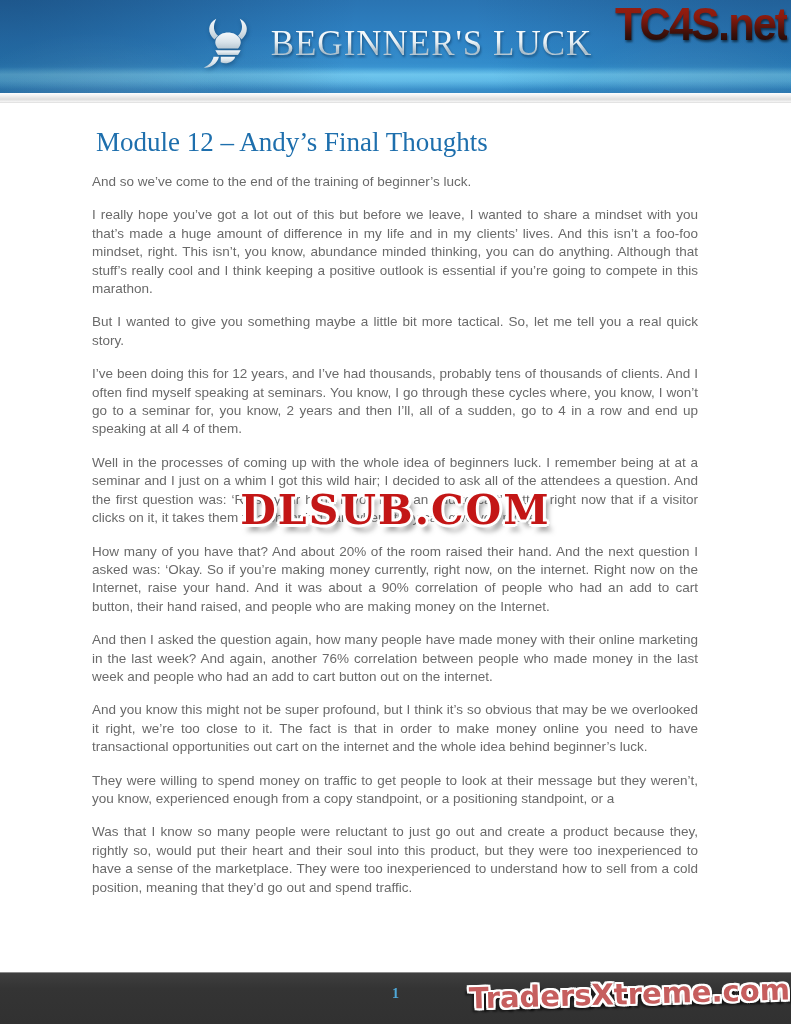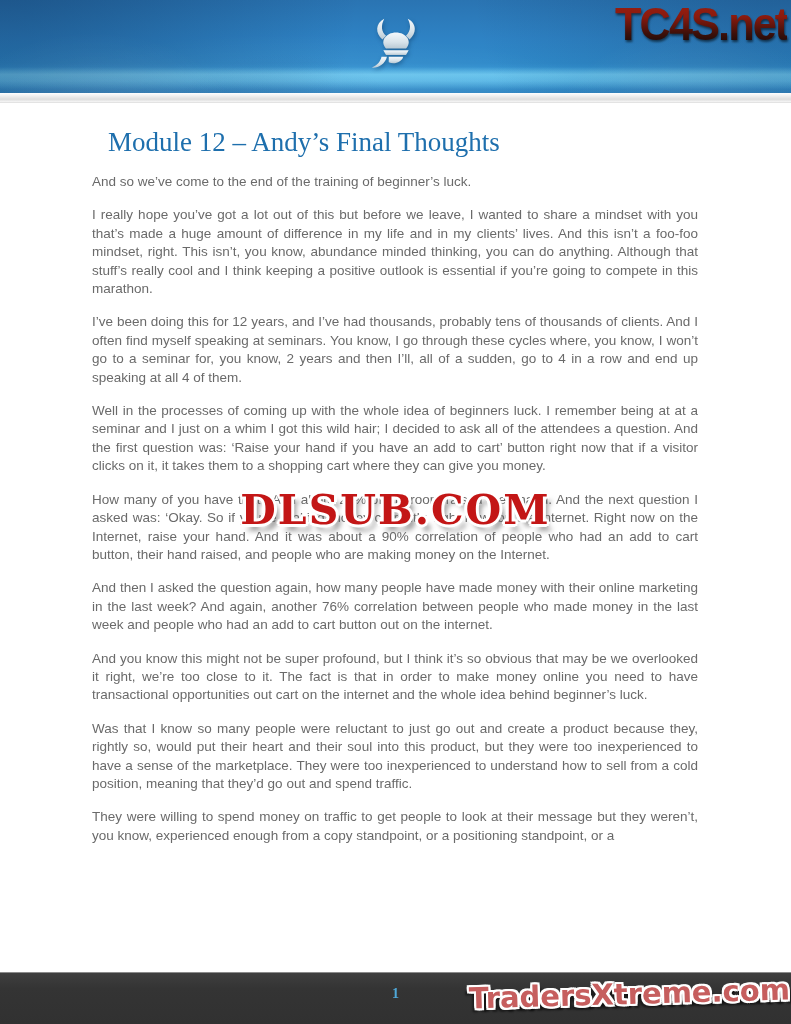--- a/index.html
+++ b/index.html
@@ -88,21 +88,21 @@
     height: 9px;
     background: linear-gradient(180deg, #ffffff 0%, #e9e9e9 45%, #dedede 70%, #f6f6f6 100%);
     border-bottom: 1px solid #e3e3e3;
   }
 
   
   .content {
     padding: 22px 93px 0 92px;
   }
   .doc-title {
-    margin: 0 0 14px 16px;
+    margin: 0 0 14px 4px;
     font-family: "Liberation Serif", serif;
     font-weight: 400;
     font-size: 27px;
     line-height: 34px;
     color: #1e6fad;
   }
   .doc-paragraph {
     margin: 0 0 15px 0;
     font-size: 13.5px;
     line-height: 18.4px;
@@ -185,37 +185,39 @@
 
         <path d="M47 27 C55 20 55 9 45 4 C49 12 48 18 43 23 Z" fill="url(#hg)"></path>
 
         <path d="M19 26 C24 17 40 17 45 26 C47 30 46 34 43 37 L21 37 C18 34 17 30 19 26 Z" fill="url(#hg)"></path>
 
         <path d="M18 39 L46 39 L43 44 L21 44 Z" fill="url(#hg)"></path>
 
         <path d="M22 46 C20 54 12 59 5 58 C11 56 15 51 16 46 Z" fill="url(#hg)"></path>
         <path d="M24 46 L40 46 C38 52 30 55 24 52 Z" fill="url(#hg)"></path>
       </svg>
+      <span class="logo-text">BEGINNER'S LUCK</span>
     </div>
     <div class="corner-watermark">TC4S.net</div>
   </div>
 
   <div class="separator"></div>
 
   <div class="content">
     <h1 class="doc-title">Module 12 – Andy’s Final Thoughts</h1>
     <p class="doc-paragraph">And so we’ve come to the end of the training of beginner’s luck.</p>
     <p class="doc-paragraph">I really hope you’ve got a lot out of this but before we leave, I wanted to share a mindset with you that’s made a huge amount of difference in my life and in my clients’ lives. And this isn’t a foo-foo mindset, right. This isn’t, you know, abundance minded thinking, you can do anything. Although that stuff’s really cool and I think keeping a positive outlook is essential if you’re going to compete in this marathon.</p>
+    <p class="doc-paragraph">But I wanted to give you something maybe a little bit more tactical. So, let me tell you a real quick story.</p>
     <p class="doc-paragraph">I’ve been doing this for 12 years, and I’ve had thousands, probably tens of thousands of clients. And I often find myself speaking at seminars. You know, I go through these cycles where, you know, I won’t go to a seminar for, you know, 2 years and then I’ll, all of a sudden, go to 4 in a row and end up speaking at all 4 of them.</p>
     <p class="doc-paragraph">Well in the processes of coming up with the whole idea of beginners luck. I remember being at at a seminar and I just on a whim I got this wild hair; I decided to ask all of the attendees a question. And the first question was: ‘Raise your hand if you have an add to cart’ button right now that if a visitor clicks on it, it takes them to a shopping cart where they can give you money.</p>
     <p class="doc-paragraph">How many of you have that? And about 20% of the room raised their hand. And the next question I asked was: ‘Okay. So if you’re making money currently, right now, on the internet. Right now on the Internet, raise your hand. And it was about a 90% correlation of people who had an add to cart button, their hand raised, and people who are making money on the Internet.</p>
     <p class="doc-paragraph">And then I asked the question again, how many people have made money with their online marketing in the last week? And again, another 76% correlation between people who made money in the last week and people who had an add to cart button out on the internet.</p>
     <p class="doc-paragraph">And you know this might not be super profound, but I think it’s so obvious that may be we overlooked it right, we’re too close to it. The fact is that in order to make money online you need to have transactional opportunities out cart on the internet and the whole idea behind beginner’s luck.</p>
+    <p class="doc-paragraph">They were willing to spend money on traffic to get people to look at their message but they weren’t, you know, experienced enough from a copy standpoint, or a positioning standpoint, or a</p>
     <p class="doc-paragraph">Was that I know so many people were reluctant to just go out and create a product because they, rightly so, would put their heart and their soul into this product, but they were too inexperienced to have a sense of the marketplace. They were too inexperienced to understand how to sell from a cold position, meaning that they’d go out and spend traffic.</p>
-    <p class="doc-paragraph">They were willing to spend money on traffic to get people to look at their message but they weren’t, you know, experienced enough from a copy standpoint, or a positioning standpoint, or a</p>
   </div>
 
   <div class="center-watermark">DLSUB.COM</div>
 
   <div class="footer">
     <span class="page-number">1</span>
     <span class="footer-watermark">TradersXtreme.com</span>
   </div>
 
 </div>

